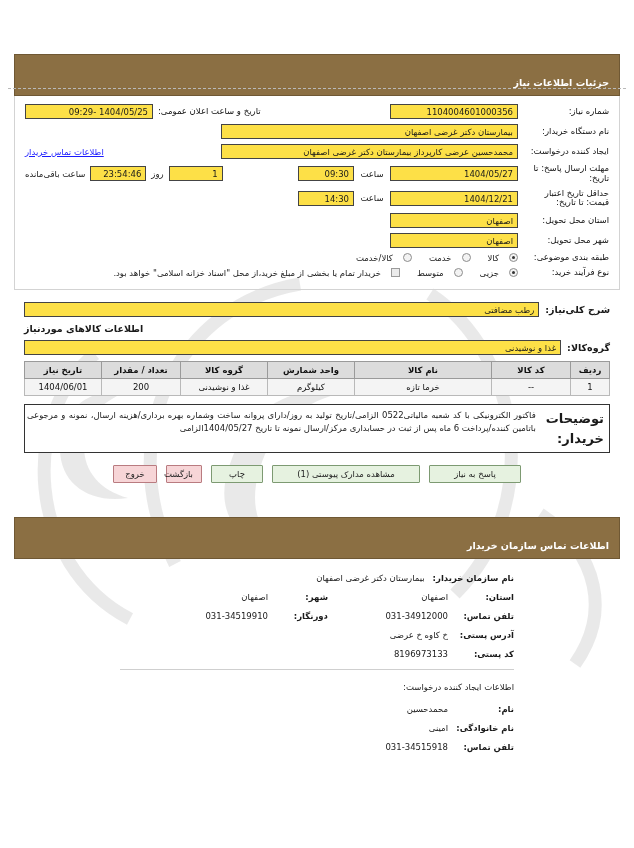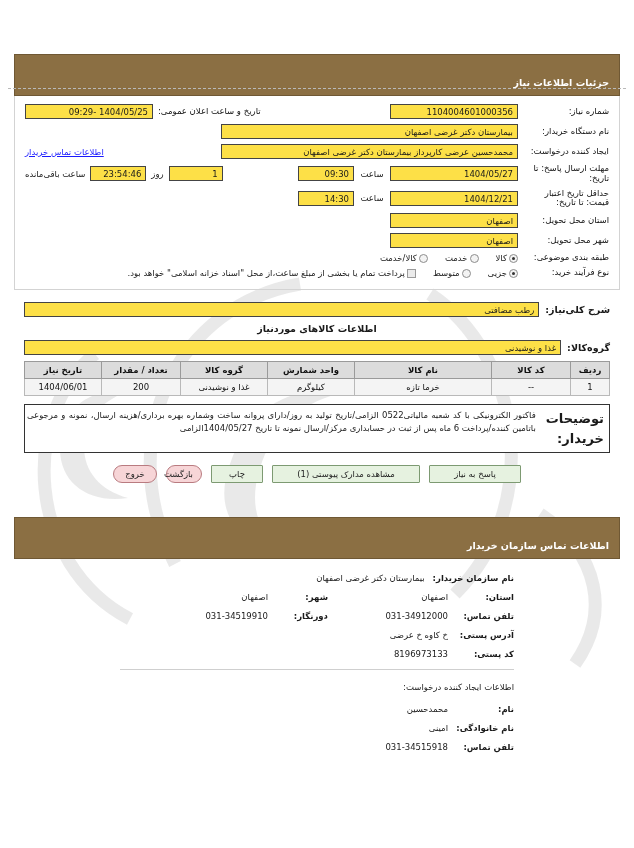--- a/index.html
+++ b/index.html
@@ -133,28 +133,28 @@
     background: #333;
   }
   .checkbox {
     display: inline-block;
     width: 9px; height: 9px;
     border: 1px solid #9a9a9a;
     background: #ebebeb;
     vertical-align: middle;
     box-sizing: border-box;
   }
-  .opt { display: inline-flex; align-items: center; gap: 2px; font-size: 8.5px; margin-left: 12px; }
+  .opt { display: inline-flex; gap: 10px; font-size: 8.5px; margin-left: 12px; }
   .note-line { font-size: 8.5px; }
 
   
   .bold-row { display: flex; align-items: center; gap: 6px; margin: 4px 0 6px 0; }
   .bold-lbl { font-weight: bold; font-size: 9.5px; white-space: nowrap; }
   .grow-box { flex: 1 1 auto; }
-  .subtitle { font-weight: bold; font-size: 9.5px; margin: 6px 0 6px 0; text-align: center; }
+  .subtitle { font-weight: bold; font-size: 9.5px; margin: 6px 0 6px 0; text-align: left; }
 
   
   table.goods {
     width: 100%;
     border-collapse: collapse;
     font-size: 8.5px;
     margin-top: 2px;
   }
   table.goods th {
     background: #dcdcdc;
@@ -206,21 +206,21 @@
     font-size: 8.5px;
     border: 1px solid #777;
     padding: 3px 8px;
     cursor: pointer;
     text-align: center;
     border-radius: 1px;
     white-space: nowrap;
     box-sizing: border-box;
   }
   .btn.green { background: #e6f2e0; border-color: #7d9a72; color: #1d1d1d; }
-  .btn.pink  { background: #f7d5d7; border-color: #b97b80; color: #1d1d1d; border-radius: 9px; }
+  .btn.pink  { background: #f7d5d7; border-color: #b97b80; color: #1d1d1d; }
 
   
   .contact-area { padding: 14px 10px 4px 10px; font-size: 8.5px; }
   .cline {
     display: flex;
     align-items: center;
     margin-bottom: 9px;
   }
   .c-title { font-weight: bold; font-size: 8.5px; }
   .c-key   { font-weight: bold; width: 66px; flex: 0 0 66px; text-align: right; }
@@ -351,21 +351,21 @@
             <span class="opt">
               <span class="radio on"></span>
               <span>جزیی</span>
             </span>
             <span class="opt">
               <span class="radio"></span>
               <span>متوسط</span>
             </span>
             <span class="opt">
               <span class="checkbox"></span>
-              <span class="note-line">پرداخت تمام یا بخشی از مبلغ ساعت،از محل "اسناد خزانه اسلامی" خواهد بود.</span>
+              <span class="note-line">خریدار تمام یا بخشی از مبلغ خرید،از محل "اسناد خزانه اسلامی" خواهد بود.</span>
             </span>
           </div>
         </div>
 
       </div>
     </div>
 
     <div class="panel-plain">
 
       <div class="bold-row">

